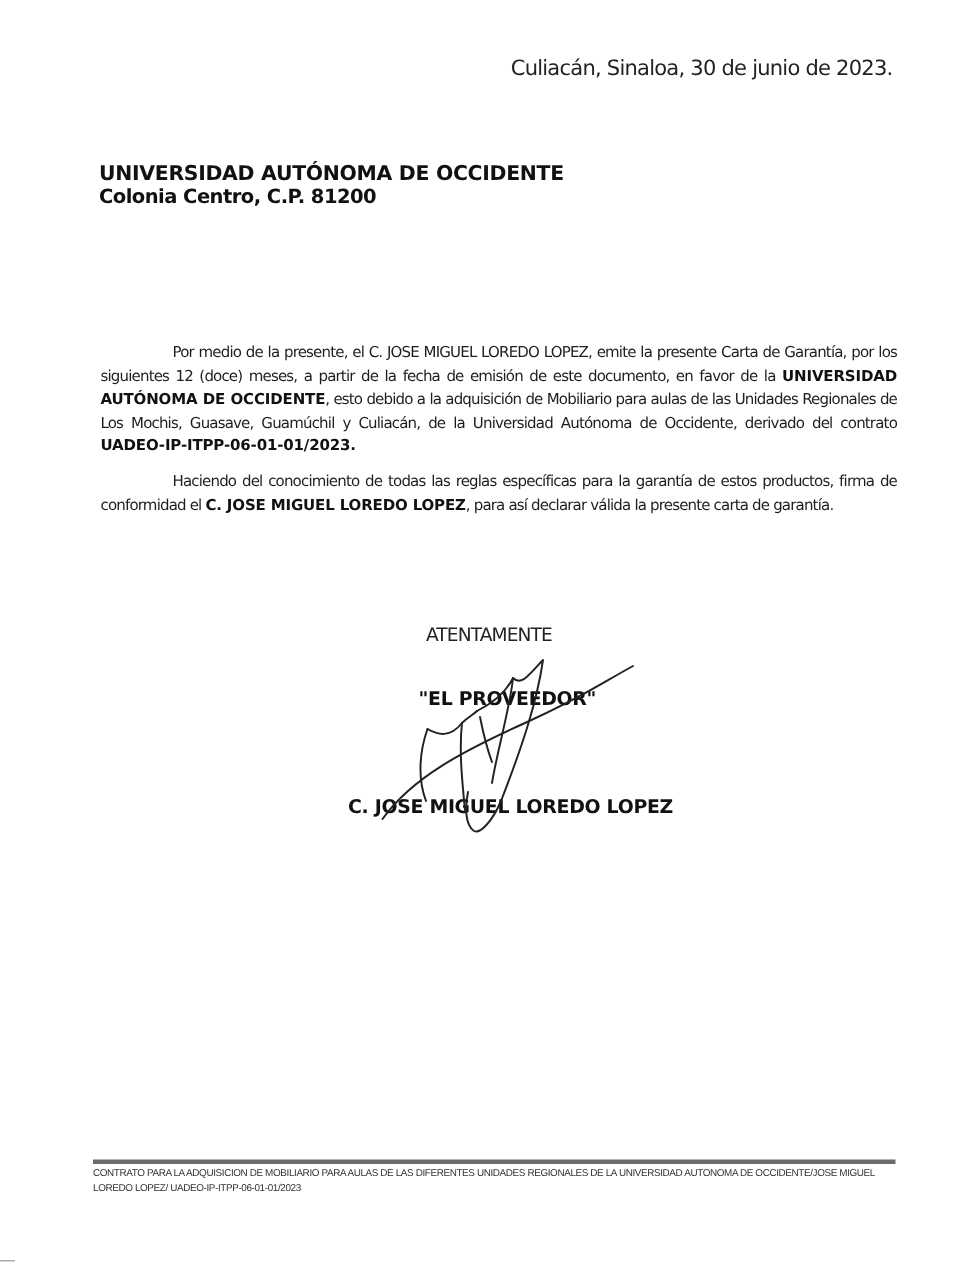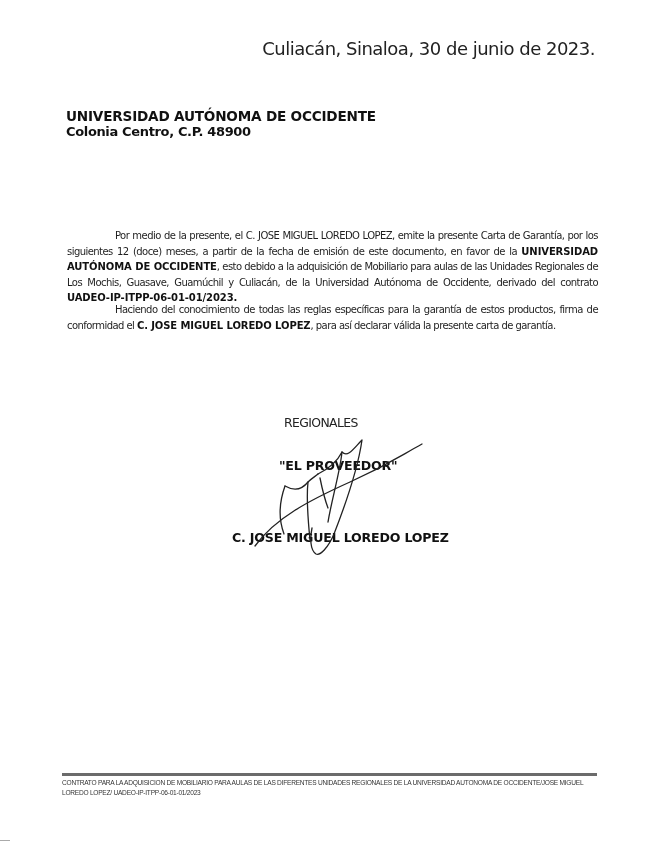--- a/index.html
+++ b/index.html
@@ -2,60 +2,60 @@
 <html><head>
   <meta charset="utf-8">
   <style>
     html, body { margin: 0; padding: 0; }
     body {
       width: 653px; height: 848px; background: #ffffff; position: relative; overflow: hidden;
       font-family: "DejaVu Sans", sans-serif; color: #1a1a1a;
     }
     .abs { position: absolute; }
     .date {
-      top: 38px; right: 58px; font-size: 18px; letter-spacing: -0.5px; color: #222; margin-left: 16px;
+      top: 38px; right: 58px; font-size: 14px; letter-spacing: -0.5px; color: #222; margin-left: 16px;
     }
     .addr {
       top: 108px; left: 66px; font-weight: bold; font-size: 13px; line-height: 16px; letter-spacing: -0.35px; color: #111;
     }
     .addr .l1 { font-size: 13.6px; letter-spacing: -0.2px; }
     .para {
       left: 67px; width: 531px; font-size: 10px; line-height: 15.6px; text-align: justify;
       letter-spacing: -0.55px; color: #1e1e1e;
     }
     .para .indent { display: inline-block; width: 48px; }
     .para b { font-weight: bold; color: #111; letter-spacing: -0.1px; }
     .p1 { top: 228px; }
-    .p2 { top: 302px; }
+    .p2 { top: 314px; }
     .sign-closing { top: 415px; left: 284px; font-size: 12.4px; letter-spacing: -0.6px; color: #222; }
     .sign-role { top: 458px; left: 279px; font-size: 12.6px; font-weight: bold; letter-spacing: -0.2px; color: #111; }
     .sign-name { top: 530px; left: 232px; font-size: 12.6px; font-weight: bold; letter-spacing: -0.2px; color: #111; }
     .signature { top: 438px; left: 250px; width: 175px; height: 120px; }
     .footer-rule { top: 773px; left: 62px; width: 535px; height: 3px; background: #6b6b6b; }
     .footer-text {
       top: 778px; left: 62px; width: 545px; font-size: 6.6px; line-height: 9.8px; letter-spacing: -0.25px; color: #333;
       font-family: "Liberation Sans", sans-serif;
     }
     .corner-mark { top: 840px; left: 0; width: 10px; height: 1px; background: #aaa; }
   </style>
 </head>
 <body>
 
 <div class="abs date">Culiacán, Sinaloa, 30 de junio de 2023.</div>
 
 <div class="abs addr">
   <div class="l1">UNIVERSIDAD AUTÓNOMA DE OCCIDENTE</div>
-  <div>Colonia Centro, C.P. 48900</div>
+  <div>Colonia Centro, C.P. 81200</div>
 </div>
 
 <div class="abs para p1"><span class="indent"></span><span>Por medio de la presente, el C. JOSE MIGUEL LOREDO LOPEZ, emite la presente Carta de Garantía, por los siguientes 12 (doce) meses, a partir de la fecha de emisión de este documento, en favor de la </span><b>UNIVERSIDAD AUTÓNOMA DE OCCIDENTE</b><span>, esto debido a la adquisición de Mobiliario para aulas de las Unidades Regionales de Los Mochis, Guasave, Guamúchil y Culiacán, de la Universidad Autónoma de Occidente, derivado del contrato </span><b>UADEO-IP-ITPP-06-01-01/2023.</b></div>
 
 <div class="abs para p2"><span class="indent"></span><span>Haciendo del conocimiento de todas las reglas específicas para la garantía de estos productos, firma de conformidad el </span><b>C. JOSE MIGUEL LOREDO LOPEZ</b><span>, para así declarar válida la presente carta de garantía.</span></div>
 
-<div class="abs sign-closing">REGIONALES</div>
+<div class="abs sign-closing">ATENTAMENTE</div>
 <div class="abs sign-role">"EL PROVEEDOR"</div>
 <div class="abs sign-name">C. JOSE MIGUEL LOREDO LOPEZ</div>
 
 <svg class="abs signature" viewBox="0 0 175 120" fill="none" stroke="#222" stroke-width="1.3" stroke-linecap="round" stroke-linejoin="round">
   <path d="M5 108 C 25 80, 60 62, 100 44 S 150 18, 172 6"></path>
   <path d="M35 48 C 30 62, 28 80, 34 96"></path>
   <path d="M35 48 C 42 52, 50 54, 58 44 C 62 40, 66 38, 68 36"></path>
   <path d="M58 44 C 56 62, 58 82, 60 102"></path>
   <path d="M68 36 C 80 30, 88 22, 92 14 C 90 34, 82 60, 78 84"></path>
   <path d="M92 14 C 98 20, 104 10, 112 2 C 108 30, 98 60, 84 96 C 78 110, 70 118, 66 116 C 60 112, 60 100, 62 90"></path>

